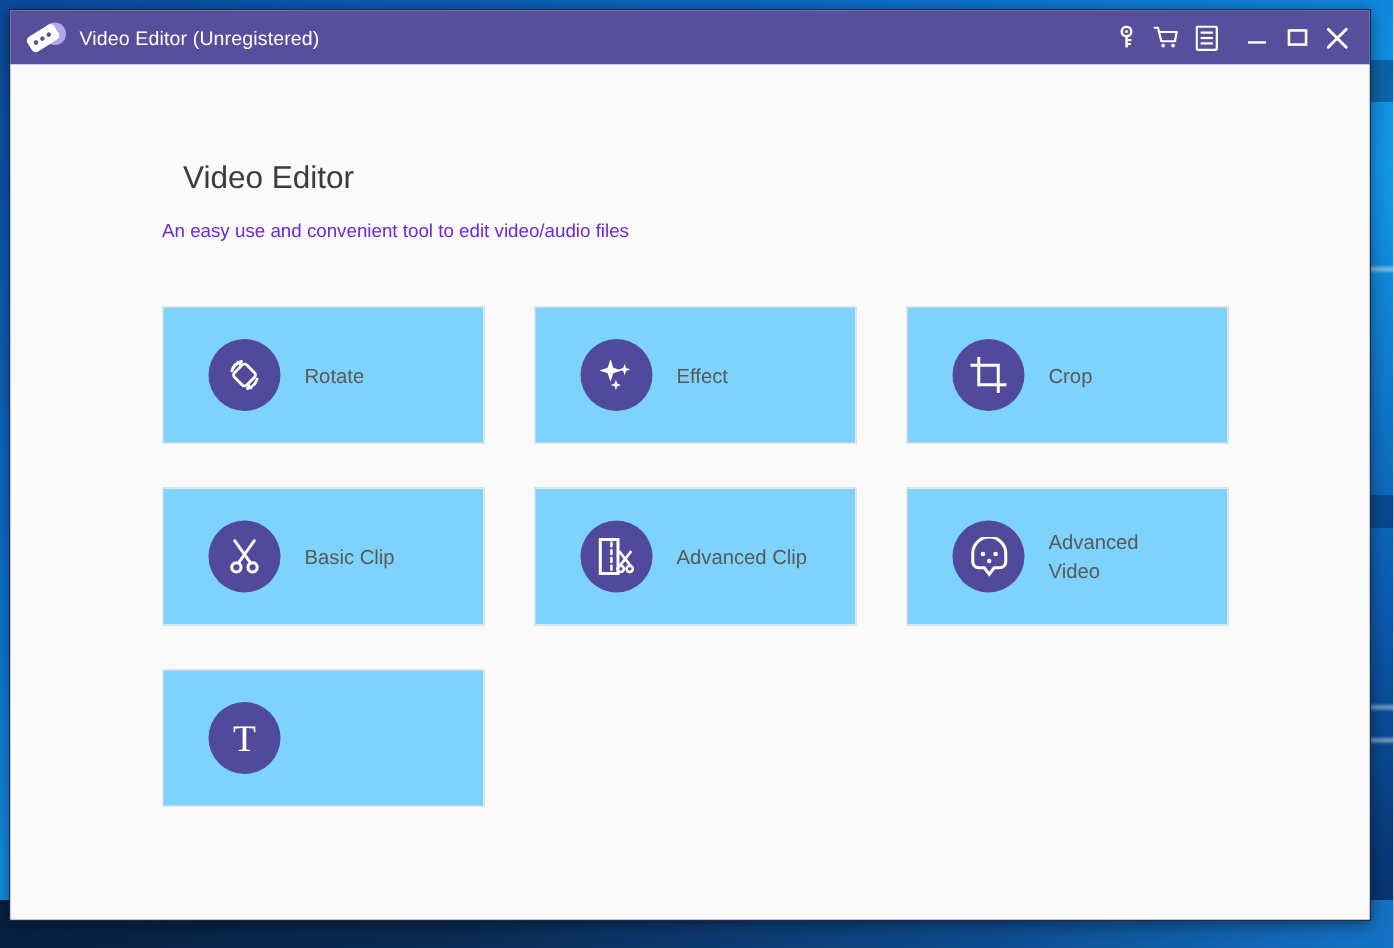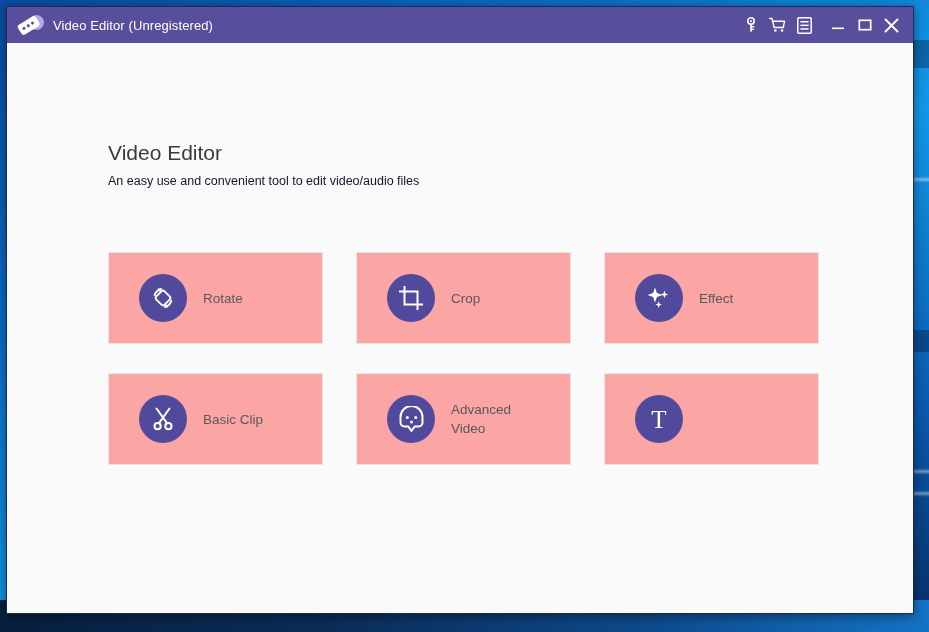--- a/index.html
+++ b/index.html
@@ -46,21 +46,20 @@
     left: 6px;
     top: 6px;
     width: 908px;
     height: 608px;
     background: #fafafa;
     border: 1px solid #1c2a55;
     box-sizing: border-box;
     box-shadow: 0 2px 10px rgba(0,0,0,0.45);
     display: flex;
     flex-direction: column;
-    gap: 48px;
   }
 
   
   #titlebar {
     height: 36px;
     background: #574f9c;
     display: flex;
     align-items: center;
     flex: none;
     position: relative;
@@ -113,44 +112,44 @@
   }
   #page-header {
     position: absolute;
     left: 101px;
     top: 49px;
   }
   #page-title {
     font-size: 21px;
     color: #3b3b3b;
     font-weight: normal;
-    margin: 0;
+    margin: 14px;
     line-height: 26px;
   }
   #page-subtitle {
     font-size: 12.5px;
-    color: #0f172a;
+    color: #6d28d9;
     margin: 7px 0 0 0;
     line-height: 16px;
   }
 
   
   #card-grid {
     position: absolute;
     left: 101px;
     top: 161px;
     width: 715px;
     display: grid;
     grid-template-columns: 215px 215px 215px;
     grid-column-gap: 33px;
     grid-row-gap: 29px;
   }
   .card {
     height: 92px;
-    background: #fca5a5;
+    background: #7dd3fc;
     border: 1px solid #e6e6e6;
     box-sizing: border-box;
     display: flex;
     align-items: center;
     cursor: pointer;
   }
   .card-icon {
     width: 48px;
     height: 48px;
     border-radius: 50%;
@@ -269,51 +268,64 @@
               <path d="M8.6 4.3 L12.3 5.1 L11.3 8.8 Z" fill="#ffffff"></path>
               <path d="M22.4 16.8 A9.2 9.2 0 0 1 16 23" fill="none" stroke="#ffffff" stroke-width="1.9" stroke-linecap="round"></path>
               <path d="M19.4 23.7 L15.7 22.9 L16.7 19.2 Z" fill="#ffffff"></path>
             </svg>
           </div>
           <div class="card-label">Rotate</div>
         </div>
 
         <div class="card">
           <div class="card-icon">
-            <svg width="26" height="26" viewBox="0 0 26 26">
-              <path d="M6.5 1 L6.5 19.5 L25 19.5" fill="none" stroke="#ffffff" stroke-width="2"></path>
-              <path d="M1 6.5 L19.5 6.5 L19.5 25" fill="none" stroke="#ffffff" stroke-width="2"></path>
-            </svg>
-          </div>
-          <div class="card-label">Crop</div>
-        </div>
-
-        <div class="card">
-          <div class="card-icon">
             <svg width="28" height="28" viewBox="0 0 28 28">
               <path d="M10 3.5 L11.9 9.1 L17.5 11 L11.9 12.9 L10 18.5 L8.1 12.9 L2.5 11 L8.1 9.1 Z" fill="#ffffff"></path>
               <path d="M19.4 6.6 L20.4 9.4 L23.2 10.4 L20.4 11.4 L19.4 14.2 L18.4 11.4 L15.6 10.4 L18.4 9.4 Z" fill="#ffffff"></path>
               <path d="M13.6 17.2 L14.5 19.7 L17 20.6 L14.5 21.5 L13.6 24 L12.7 21.5 L10.2 20.6 L12.7 19.7 Z" fill="#ffffff"></path>
             </svg>
           </div>
           <div class="card-label">Effect</div>
+        </div>
+
+        <div class="card">
+          <div class="card-icon">
+            <svg width="26" height="26" viewBox="0 0 26 26">
+              <path d="M6.5 1 L6.5 19.5 L25 19.5" fill="none" stroke="#ffffff" stroke-width="2"></path>
+              <path d="M1 6.5 L19.5 6.5 L19.5 25" fill="none" stroke="#ffffff" stroke-width="2"></path>
+            </svg>
+          </div>
+          <div class="card-label">Crop</div>
         </div>
 
         <div class="card">
           <div class="card-icon">
             <svg width="26" height="26" viewBox="0 0 26 26">
               <path d="M6.5 2.5 L17 17.2" fill="none" stroke="#ffffff" stroke-width="2" stroke-linecap="round"></path>
               <path d="M19.5 2.5 L9 17.2" fill="none" stroke="#ffffff" stroke-width="2" stroke-linecap="round"></path>
               <circle cx="7.6" cy="20.2" r="3.1" fill="none" stroke="#ffffff" stroke-width="2"></circle>
               <circle cx="18.4" cy="20.2" r="3.1" fill="none" stroke="#ffffff" stroke-width="2"></circle>
             </svg>
           </div>
           <div class="card-label">Basic Clip</div>
         </div>
 
+        <div class="card">
+          <div class="card-icon">
+            <svg width="26" height="26" viewBox="0 0 26 26">
+              <path d="M2.2 1.6 L14 1.6 L14 24.4 L2.2 24.4 Z" fill="none" stroke="#ffffff" stroke-width="2"></path>
+              <path d="M9.6 3.6 L9.6 6.2 M9.6 8.8 L9.6 11.4 M9.6 14 L9.6 16.6 M9.6 19.2 L9.6 21.8" stroke="#ffffff" stroke-width="1.7" stroke-linecap="round"></path>
+              <path d="M15.2 10 L22.4 19.2" fill="none" stroke="#ffffff" stroke-width="1.8" stroke-linecap="round"></path>
+              <path d="M22.4 10 L15.2 19.2" fill="none" stroke="#ffffff" stroke-width="1.8" stroke-linecap="round"></path>
+              <circle cx="15.8" cy="21.2" r="2.1" fill="none" stroke="#ffffff" stroke-width="1.7"></circle>
+              <circle cx="21.8" cy="21.2" r="2.1" fill="none" stroke="#ffffff" stroke-width="1.7"></circle>
+            </svg>
+          </div>
+          <div class="card-label">Advanced Clip</div>
+        </div>
 
         <div class="card">
           <div class="card-icon">
             <svg width="27" height="27" viewBox="0 0 27 27">
               <path d="M2.5 11 A11 11 0 0 1 24.5 11 L24.5 16.5 A4 4 0 0 1 20.5 20.5 L16.8 20.5 L13.5 24.8 L10.2 20.5 L6.5 20.5 A4 4 0 0 1 2.5 16.5 Z" fill="none" stroke="#ffffff" stroke-width="2"></path>
               <circle cx="9.3" cy="11.4" r="1.5" fill="#ffffff"></circle>
               <circle cx="17.7" cy="11.4" r="1.5" fill="#ffffff"></circle>
               <circle cx="13.5" cy="16" r="1.5" fill="#ffffff"></circle>
             </svg>
           </div>

